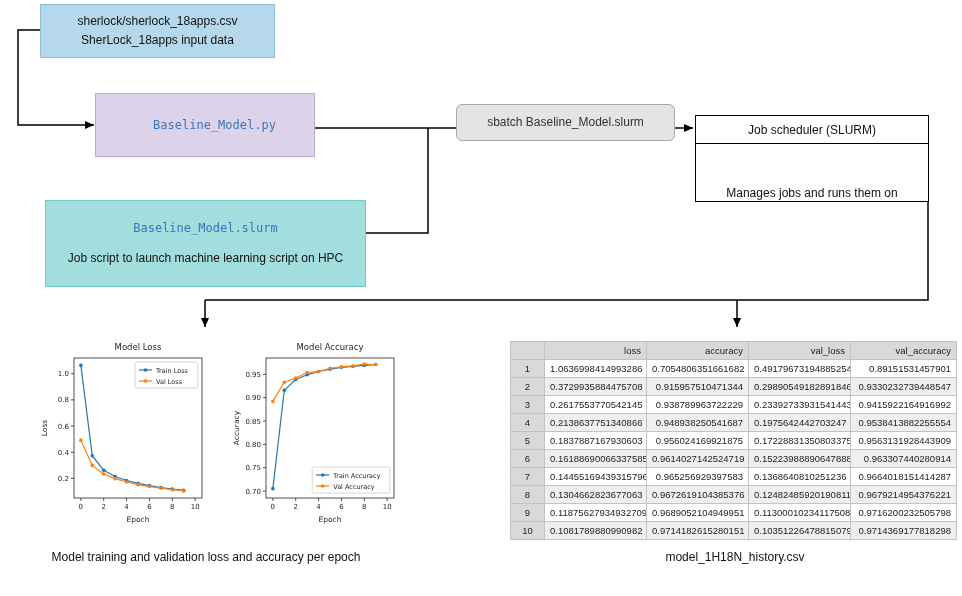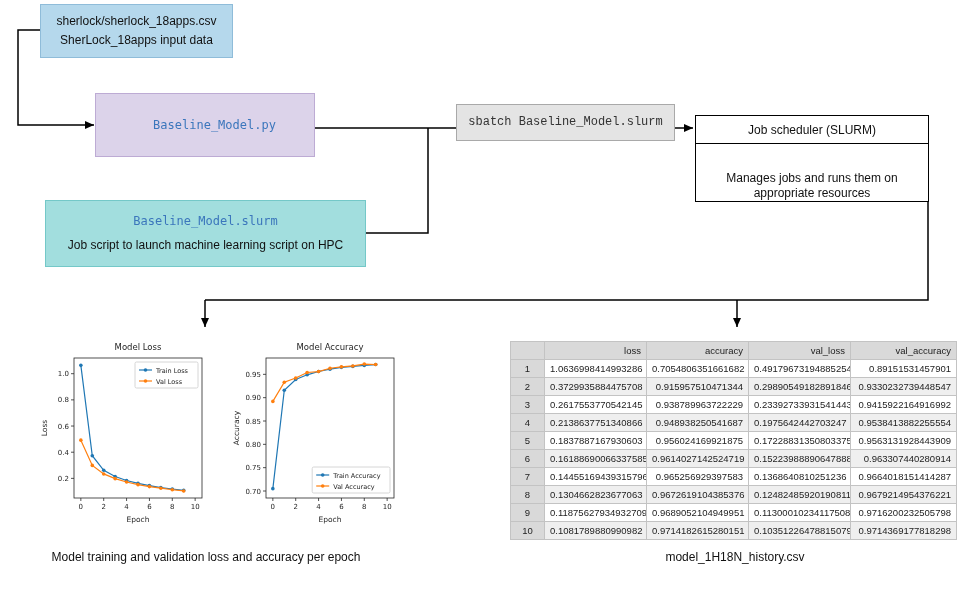--- a/index.html
+++ b/index.html
@@ -7,24 +7,24 @@
     width:962px;height:596px;position:relative;background:#ffffff;
     font-family:"Liberation Sans",sans-serif;overflow:hidden;color:#111;
   }
   .connectors{position:absolute;left:0;top:0;z-index:0;}
   .connectors polyline{fill:none;stroke:#000;stroke-width:1.5;}
   .box{
     position:absolute;z-index:1;box-sizing:border-box;
     display:flex;flex-direction:column;justify-content:space-evenly;align-items:center;
     text-align:center;font-size:12px;line-height:15px;padding:4px 6px;
   }
-  .mono{font-family:Liberation Mono, monospace;}
-  .input-box{left:40px;top:4px;width:193px;height:54px;border:1px solid #8fbcd9;}
+  .mono{font-family:Liberation Sans, sans-serif;border-radius:6px;}
+  .input-box{left:40px;top:4px;width:235px;height:54px;border:1px solid #8fbcd9;}
   .python-box{left:95px;top:93px;width:220px;height:64px;border:1px solid #bdaBd4;}
-  .slurm-box{left:45px;top:200px;width:321px;height:67px;border:1px solid #74c8c8;}
+  .slurm-box{left:45px;top:200px;width:321px;height:87px;border:1px solid #74c8c8;}
   .command-box{left:456px;top:104px;width:219px;height:37px;border:1px solid #a9a9a9;
     justify-content:center;font-size:12px;color:#333;}
   .scheduler-box{left:695px;top:115px;width:234px;height:87px;background:#fff;
     border:1px solid #000;padding:0;justify-content:flex-start;}
   .scheduler-header{width:100%;height:28px;line-height:28px;border-bottom:1px solid #000;box-sizing:border-box;}
   .scheduler-body{width:100%;flex:1;display:flex;flex-direction:column;justify-content:flex-end;}
   .code-title{font-family:"DejaVu Sans Mono","Liberation Mono",monospace;}
 
   .chart{position:absolute;z-index:1;}
   #chart-loss{left:38px;top:338px;}
@@ -87,21 +87,20 @@
   </div>
 
   <div class="box command-box mono" style="background-color: rgb(228, 228, 228);">
     <div>sbatch Baseline_Model.slurm</div>
   </div>
 
   <div class="box scheduler-box">
     <div class="scheduler-header">Job scheduler (SLURM)</div>
     <div class="scheduler-body">
       <div>Manages jobs and runs them on</div>
-      <div>appropriate resources</div>
     </div>
   </div>
 
   <svg id="chart-loss" class="chart" width="172" height="200" viewBox="0 0 172 200">
       <rect x="36" y="20" width="128" height="140" fill="#fff" stroke="#262626" stroke-width="0.8"></rect>
       <line x1="42.85714285714286" y1="160" x2="42.85714285714286" y2="163" stroke="#262626" stroke-width="0.8"></line>
       <text x="42.85714285714286" y="171" text-anchor="middle" class="ctick">0</text>
       <line x1="65.71428571428572" y1="160" x2="65.71428571428572" y2="163" stroke="#262626" stroke-width="0.8"></line>
       <text x="65.71428571428572" y="171" text-anchor="middle" class="ctick">2</text>
       <line x1="88.57142857142857" y1="160" x2="88.57142857142857" y2="163" stroke="#262626" stroke-width="0.8"></line>

